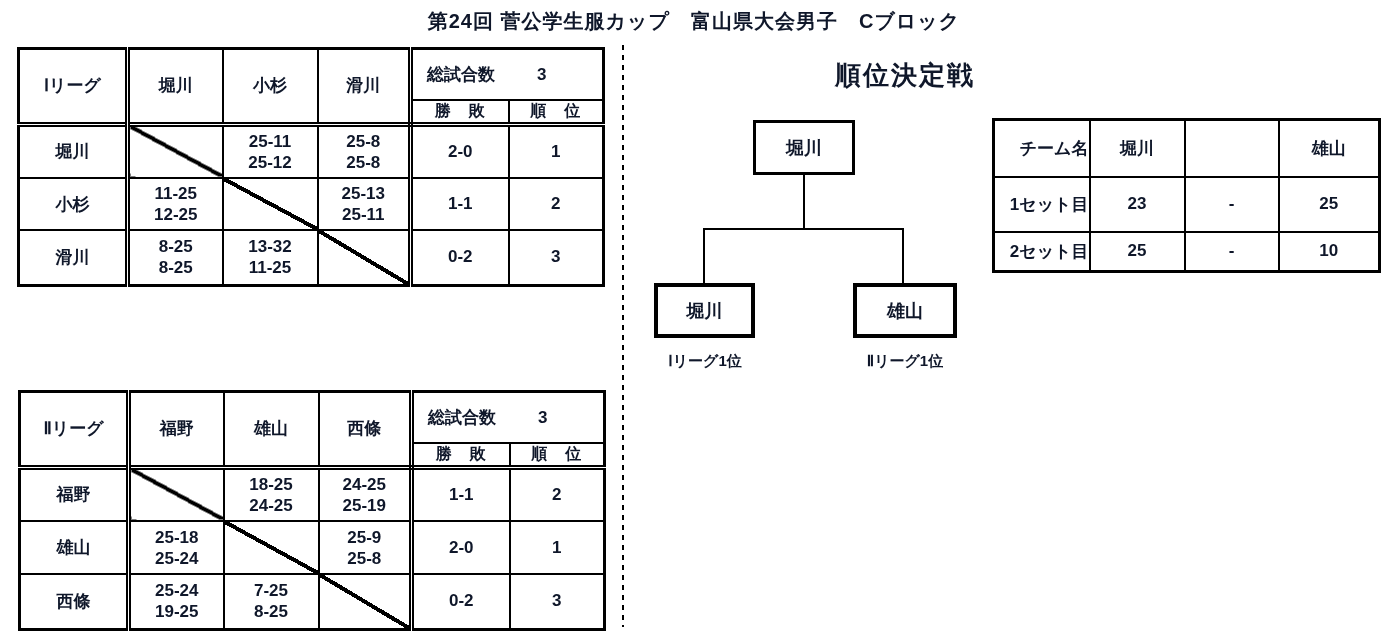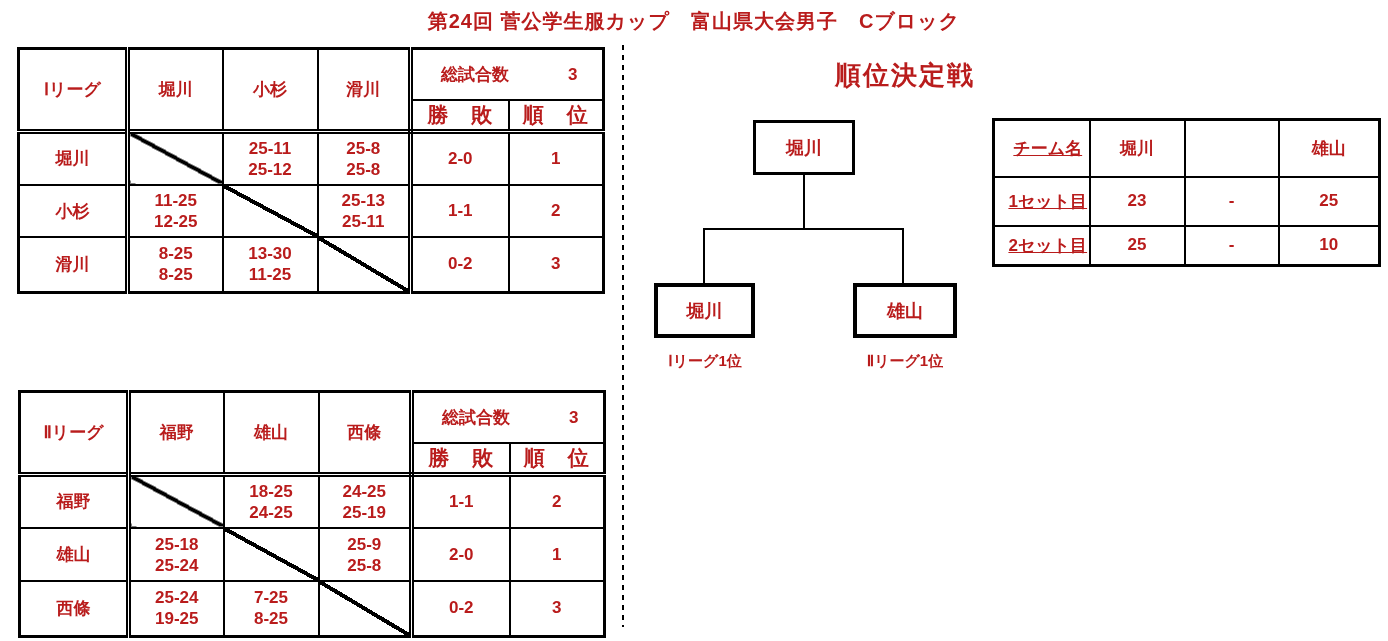--- a/index.html
+++ b/index.html
@@ -1,42 +1,42 @@
 <!DOCTYPE html>
 <html><head>
 <meta charset="utf-8">
 <style>
   html,body{margin:0;padding:0;background:#fff;}
   .page{
     position:relative;width:1388px;height:641px;background:#ffffff;
-    font-family:"Liberation Sans",sans-serif;color:#b91c1c;overflow:hidden;
+    font-family:"Liberation Sans",sans-serif;color:#0f172a;overflow:hidden;
   }
   .page-title{
     position:absolute;top:8px;left:0;width:100%;text-align:center;
     font-size:20px;font-weight:bold;letter-spacing:1px;
   }
   
   .league-table{
     position:absolute;border-collapse:collapse;table-layout:fixed;
     border:3px solid #000;background:#fff;
   }
   .league-table td{
     border:2px solid #000;padding:0;text-align:center;vertical-align:middle;
     font-weight:bold;font-size:17px;overflow:hidden;
   }
   .league-table td.dl{border-left:5px double #000;}
-  .league-table tr.subhead td{border-bottom:5px double #000;font-size:21px;letter-spacing:1px;}
+  .league-table tr.subhead td{border-bottom:5px double #000;font-size:16px;letter-spacing:1px;}
   .league-table tr.bf td{border-top:5px double #000;}
   .league-table td.diag{
     background:linear-gradient(to bottom left,
       transparent calc(50% - 2px),#000 calc(50% - 2px),
       #000 calc(50% + 2px),transparent calc(50% + 2px));
   }
   .two{display:flex;flex-direction:column;line-height:21px;justify-content:center;}
-  .total{display:flex;align-items:baseline;gap:59px;padding-left:28px;text-align:left;}
+  .total{display:flex;align-items:baseline;gap:42px;padding-left:14px;text-align:left;}
   
   .divider{
     position:absolute;left:622px;top:45px;width:2px;height:582px;
     background:repeating-linear-gradient(to bottom,#000 0 5px,transparent 5px 10px);
   }
   
   .playoff-title{
     position:absolute;left:750px;top:58px;width:310px;text-align:center;
     font-size:26px;font-weight:bold;letter-spacing:2px;
   }
@@ -59,21 +59,21 @@
   .src-right{left:851px;width:108px;}
   
   .sets-table{
     position:absolute;left:992px;top:118px;border-collapse:collapse;table-layout:fixed;
     border:3px solid #000;background:#fff;
   }
   .sets-table td{
     border:2px solid #000;padding:0;text-align:center;vertical-align:middle;
     font-weight:bold;font-size:17px;overflow:hidden;
   }
-  .sets-table td.lab{text-align:center;padding-left:12px;text-decoration:underline;}
+  .sets-table td.lab{text-align:right;padding-left:12px;}
 </style>
 </head>
 <body>
 
 <div class="page">
 
   <div class="page-title">第24回 菅公学生服カップ　富山県大会男子　Cブロック</div>
 
   <table class="league-table" style="left:17px;top:47px;">
     <colgroup>
@@ -140,21 +140,21 @@
     <tr style="height:55px">
       <td>滑川</td>
       <td class="dl">
         <div class="two">
           <span>8-25</span>
           <span>8-25</span>
         </div>
       </td>
       <td>
         <div class="two">
-          <span>13-30</span>
+          <span>13-32</span>
           <span>11-25</span>
         </div>
       </td>
       <td class="diag"></td>
       <td class="dl">0-2</td>
       <td>3</td>
     </tr>
     </tbody>
   </table>
 
@@ -262,21 +262,21 @@
         <col style="width:94px">
         <col style="width:101px">
     </colgroup>
     <tbody>
     <tr style="height:57px">
       <td class="lab">チーム名</td>
       <td>堀川</td>
       <td></td>
       <td>雄山</td>
     </tr>
-    <tr style="height:49px">
+    <tr style="height:55px">
       <td class="lab">1セット目</td>
       <td>23</td>
       <td>-</td>
       <td>25</td>
     </tr>
     <tr style="height:40px">
       <td class="lab">2セット目</td>
       <td>25</td>
       <td>-</td>
       <td>10</td>

